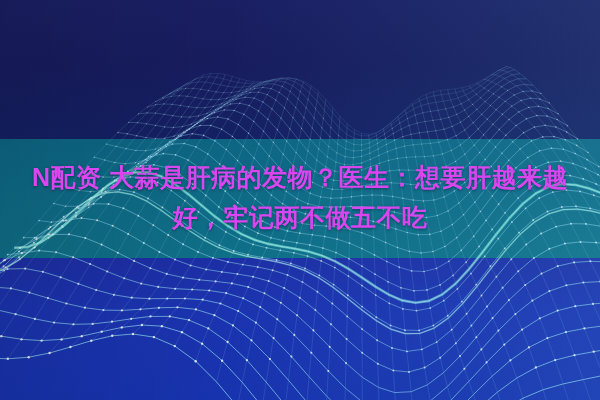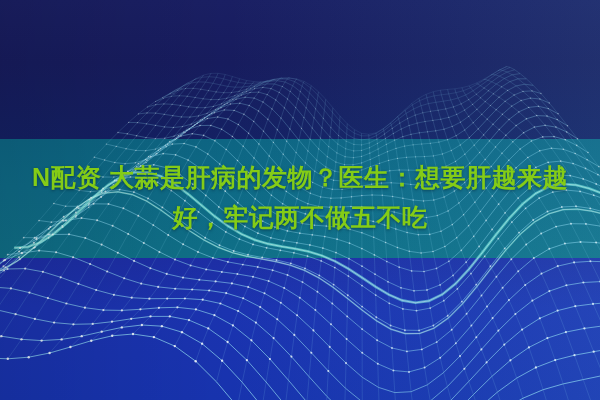--- a/index.html
+++ b/index.html
@@ -20,21 +20,21 @@
     background:linear-gradient(180deg,#1d2ea5 0%,#1b33b0 35%,#1733ae 100%);}
   
   #tint{position:absolute;inset:0;
     background:linear-gradient(90deg,rgba(0,0,0,.10) 0%,rgba(0,0,0,0) 38%,rgba(90,190,230,.07) 75%,rgba(120,220,250,.10) 100%);}
   
   #mesh{position:absolute;left:0;top:0;width:600px;height:400px;}
   
   #headline{
     position:absolute;left:0;top:157px;width:600px;
     text-align:center;
-    color:#84cc16;
+    color:#d946ef;
     font-size:25px;
     font-weight:bold;
     line-height:40px;
     letter-spacing:.5px;
     text-shadow:0 1px 3px rgba(0,30,50,.55);
     white-space:normal;
     padding:0 8px;
     box-sizing:border-box;
   }
 </style>

